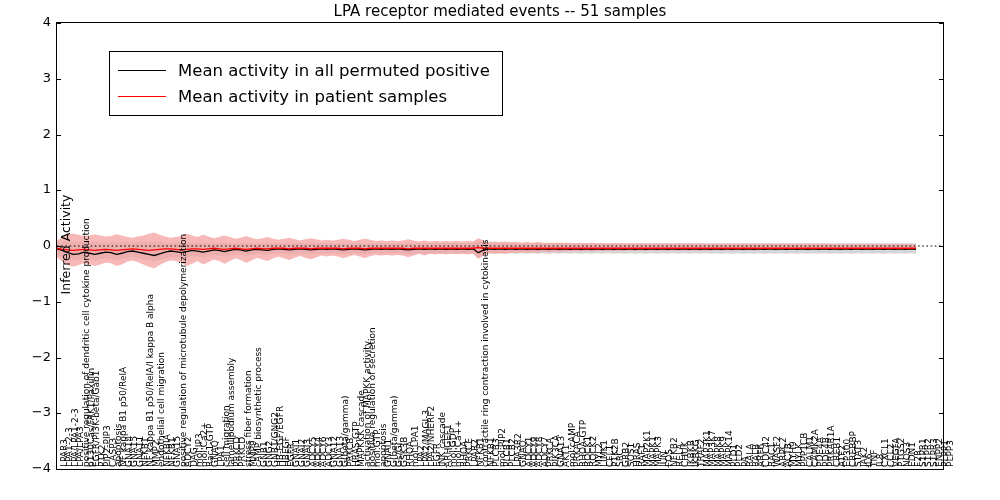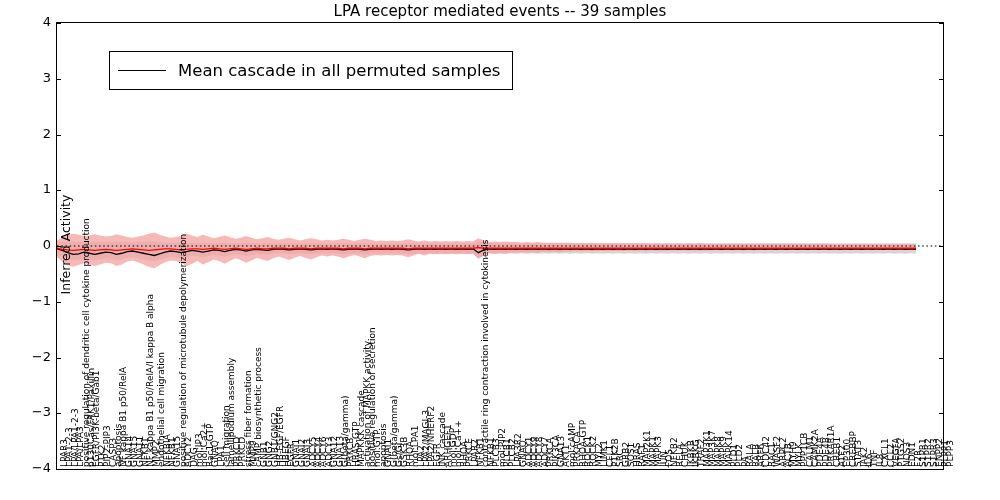--- a/index.html
+++ b/index.html
@@ -55,21 +55,21 @@
   .legend-swatch.red{border-top-color:#ff0000;}
   .legend-text{font-size:16.5px;color:#000;}
 
   svg{display:block;}
 </style>
 </head>
 <body>
 
 <div id="root">
 
-  <div id="chart-title">LPA receptor mediated events -- 39 samples</div>
+  <div id="chart-title">LPA receptor mediated events -- 51 samples</div>
 
   <div id="plot-frame">
     <div id="plot-clip">
       <svg id="plot-svg" width="886" height="446" viewBox="0 0 886 446" preserveAspectRatio="none">
         <g>
           <path id="band0" fill="#c8c8c8" fill-opacity="0.75" stroke="none" d="M0.00 219.66 L5.40 219.10 L10.80 218.54 L16.21 218.54 L21.61 219.10 L27.01 219.10 L32.41 219.10 L37.82 218.54 L43.22 219.10 L48.62 219.10 L54.02 219.10 L59.43 218.54 L64.83 219.10 L70.23 219.10 L75.63 219.66 L81.04 219.10 L86.44 219.10 L91.84 218.54 L97.24 218.54 L102.65 219.10 L108.05 219.66 L113.45 219.66 L118.85 219.66 L124.26 219.10 L129.66 219.66 L135.06 219.66 L140.46 219.66 L145.87 219.66 L151.27 219.66 L156.67 220.21 L162.07 220.21 L167.48 219.66 L172.88 220.21 L178.28 220.21 L183.68 220.21 L189.09 219.66 L194.49 220.21 L199.89 220.21 L205.29 220.21 L210.70 220.21 L216.10 220.21 L221.50 220.21 L226.90 220.21 L232.30 220.21 L237.71 220.21 L243.11 220.21 L248.51 220.21 L253.91 220.21 L259.32 220.21 L264.72 220.21 L270.12 220.21 L275.52 220.21 L280.93 220.21 L286.33 220.21 L291.73 220.21 L297.13 220.21 L302.54 220.21 L307.94 220.21 L313.34 220.21 L318.74 220.21 L324.15 220.21 L329.55 220.21 L334.95 220.21 L340.35 220.21 L345.76 220.21 L351.16 220.21 L356.56 220.21 L361.96 220.21 L367.37 220.21 L372.77 220.21 L378.17 220.21 L383.57 220.21 L388.98 220.21 L394.38 220.21 L399.78 220.21 L405.18 220.21 L410.59 220.21 L415.99 220.21 L421.39 218.54 L426.79 219.66 L432.20 220.21 L437.60 220.21 L443.00 220.21 L448.40 220.21 L453.80 220.21 L459.21 220.21 L464.61 220.21 L470.01 220.21 L475.41 220.21 L480.82 220.21 L486.22 220.21 L491.62 220.21 L497.02 220.21 L502.43 220.21 L507.83 220.21 L513.23 220.21 L518.63 220.21 L524.04 220.21 L529.44 220.21 L534.84 220.21 L540.24 220.21 L545.65 220.21 L551.05 220.21 L556.45 220.21 L561.85 220.21 L567.26 220.21 L572.66 220.21 L578.06 220.21 L583.46 220.21 L588.87 220.21 L594.27 220.21 L599.67 220.21 L605.07 220.21 L610.48 220.21 L615.88 220.21 L621.28 220.21 L626.68 220.21 L632.09 220.21 L637.49 220.21 L642.89 220.21 L648.29 220.21 L653.70 220.21 L659.10 220.21 L664.50 220.21 L669.90 220.21 L675.30 220.21 L680.71 220.21 L686.11 220.21 L691.51 220.21 L696.91 220.21 L702.32 220.21 L707.72 220.21 L713.12 220.21 L718.52 220.21 L723.93 220.21 L729.33 220.21 L734.73 220.21 L740.13 220.21 L745.54 220.21 L750.94 220.21 L756.34 220.21 L761.74 220.21 L767.15 220.21 L772.55 220.21 L777.95 220.21 L783.35 220.21 L788.76 220.21 L794.16 220.21 L799.56 220.21 L804.96 220.21 L810.37 220.21 L815.77 220.21 L821.17 220.21 L826.57 220.21 L831.98 220.21 L837.38 220.21 L842.78 220.21 L848.18 220.21 L853.59 220.21 L858.99 220.21 L858.99 230.81 L853.59 230.25 L848.18 230.81 L842.78 230.25 L837.38 230.81 L831.98 230.25 L826.57 230.81 L821.17 230.25 L815.77 230.81 L810.37 230.25 L804.96 230.81 L799.56 230.25 L794.16 230.81 L788.76 230.25 L783.35 230.81 L777.95 230.25 L772.55 230.81 L767.15 230.25 L761.74 230.81 L756.34 230.25 L750.94 230.81 L745.54 230.25 L740.13 230.81 L734.73 230.25 L729.33 230.81 L723.93 230.25 L718.52 230.81 L713.12 230.25 L707.72 230.81 L702.32 230.25 L696.91 230.81 L691.51 230.25 L686.11 230.81 L680.71 230.25 L675.30 230.81 L669.90 230.25 L664.50 230.81 L659.10 230.25 L653.70 230.81 L648.29 230.25 L642.89 230.81 L637.49 230.25 L632.09 230.81 L626.68 230.25 L621.28 230.81 L615.88 230.25 L610.48 230.81 L605.07 230.25 L599.67 230.81 L594.27 230.25 L588.87 230.81 L583.46 230.25 L578.06 230.81 L572.66 230.25 L567.26 230.81 L561.85 230.25 L556.45 230.81 L551.05 230.25 L545.65 230.81 L540.24 230.25 L534.84 230.81 L529.44 230.25 L524.04 230.81 L518.63 230.25 L513.23 230.81 L507.83 230.25 L502.43 230.81 L497.02 230.25 L491.62 230.81 L486.22 230.25 L480.82 230.81 L475.41 230.25 L470.01 230.81 L464.61 230.25 L459.21 230.81 L453.80 230.25 L448.40 230.81 L443.00 230.25 L437.60 230.81 L432.20 230.25 L426.79 231.92 L421.39 235.27 L415.99 230.25 L410.59 230.81 L405.18 230.25 L399.78 230.81 L394.38 230.25 L388.98 230.81 L383.57 230.25 L378.17 230.81 L372.77 230.25 L367.37 230.81 L361.96 230.25 L356.56 230.81 L351.16 231.36 L345.76 230.81 L340.35 230.25 L334.95 230.81 L329.55 230.25 L324.15 230.81 L318.74 230.25 L313.34 230.81 L307.94 231.36 L302.54 230.81 L297.13 230.25 L291.73 230.81 L286.33 231.36 L280.93 230.81 L275.52 230.25 L270.12 230.81 L264.72 230.25 L259.32 230.81 L253.91 231.36 L248.51 230.81 L243.11 230.25 L237.71 230.81 L232.30 231.36 L226.90 230.81 L221.50 230.25 L216.10 230.81 L210.70 231.92 L205.29 231.36 L199.89 230.81 L194.49 231.92 L189.09 233.03 L183.68 231.92 L178.28 231.36 L172.88 232.48 L167.48 233.59 L162.07 232.48 L156.67 231.92 L151.27 233.03 L145.87 234.15 L140.46 233.59 L135.06 233.03 L129.66 234.15 L124.26 235.27 L118.85 234.15 L113.45 234.15 L108.05 235.27 L102.65 236.94 L97.24 238.61 L91.84 237.49 L86.44 236.38 L81.04 235.27 L75.63 234.15 L70.23 234.71 L64.83 236.38 L59.43 237.49 L54.02 235.82 L48.62 235.27 L43.22 236.38 L37.82 237.49 L32.41 236.38 L27.01 235.82 L21.61 236.94 L16.21 237.49 L10.80 236.38 L5.40 234.15 L0.00 231.92 Z"></path>
         </g>
         <g>
           <path id="band1" fill="#f4a0a0" fill-opacity="0.75" stroke="none" d="M0.00 217.43 L5.40 214.08 L10.80 211.85 L16.21 210.74 L21.61 211.85 L27.01 212.97 L32.41 212.41 L37.82 211.29 L43.22 212.41 L48.62 213.52 L54.02 212.97 L59.43 211.29 L64.83 212.41 L70.23 214.08 L75.63 214.64 L81.04 213.52 L86.44 212.41 L91.84 210.74 L97.24 209.62 L102.65 211.85 L108.05 213.52 L113.45 214.64 L118.85 214.08 L124.26 212.97 L129.66 210.74 L135.06 212.41 L140.46 214.08 L145.87 211.85 L151.27 213.52 L156.67 215.20 L162.07 214.08 L167.48 212.41 L172.88 214.08 L178.28 215.75 L183.68 214.64 L189.09 212.97 L194.49 214.64 L199.89 216.31 L205.29 215.20 L210.70 214.08 L216.10 215.75 L221.50 216.87 L226.90 215.75 L232.30 214.64 L237.71 216.31 L243.11 217.43 L248.51 216.31 L253.91 215.20 L259.32 216.31 L264.72 217.43 L270.12 216.87 L275.52 217.43 L280.93 216.87 L286.33 215.75 L291.73 216.87 L297.13 217.98 L302.54 216.87 L307.94 215.75 L313.34 216.87 L318.74 217.98 L324.15 217.43 L329.55 217.98 L334.95 217.43 L340.35 217.98 L345.76 217.43 L351.16 216.31 L356.56 217.43 L361.96 218.54 L367.37 217.43 L372.77 218.54 L378.17 217.98 L383.57 218.54 L388.98 217.98 L394.38 218.54 L399.78 217.98 L405.18 218.54 L410.59 217.98 L415.99 218.54 L421.39 215.20 L426.79 217.43 L432.20 219.10 L437.60 218.54 L443.00 219.10 L448.40 218.54 L453.80 219.10 L459.21 219.10 L464.61 219.66 L470.01 219.10 L475.41 219.66 L480.82 219.10 L486.22 219.66 L491.62 219.66 L497.02 219.66 L502.43 219.66 L507.83 219.66 L513.23 219.66 L518.63 220.21 L524.04 219.66 L529.44 220.21 L534.84 219.66 L540.24 220.21 L545.65 220.21 L551.05 220.21 L556.45 220.21 L561.85 220.21 L567.26 220.21 L572.66 220.21 L578.06 220.21 L583.46 220.21 L588.87 220.21 L594.27 220.77 L599.67 220.21 L605.07 220.77 L610.48 220.21 L615.88 220.77 L621.28 220.21 L626.68 220.77 L632.09 220.21 L637.49 220.77 L642.89 220.21 L648.29 220.77 L653.70 220.77 L659.10 220.77 L664.50 220.77 L669.90 220.77 L675.30 220.77 L680.71 220.77 L686.11 220.77 L691.51 220.77 L696.91 220.77 L702.32 220.77 L707.72 220.77 L713.12 220.77 L718.52 220.77 L723.93 220.77 L729.33 220.77 L734.73 220.77 L740.13 220.77 L745.54 220.77 L750.94 220.77 L756.34 220.77 L761.74 220.77 L767.15 220.77 L772.55 220.77 L777.95 221.33 L783.35 221.33 L788.76 221.33 L794.16 221.33 L799.56 221.33 L804.96 221.33 L810.37 221.33 L815.77 221.33 L821.17 221.33 L826.57 221.33 L831.98 221.33 L837.38 221.33 L842.78 221.33 L848.18 221.33 L853.59 221.33 L858.99 221.33 L858.99 226.90 L853.59 226.90 L848.18 226.90 L842.78 226.90 L837.38 226.90 L831.98 226.90 L826.57 226.90 L821.17 226.90 L815.77 226.90 L810.37 226.90 L804.96 226.90 L799.56 226.90 L794.16 226.90 L788.76 226.90 L783.35 226.90 L777.95 226.90 L772.55 226.90 L767.15 226.90 L761.74 226.90 L756.34 226.90 L750.94 226.90 L745.54 226.90 L740.13 226.90 L734.73 226.90 L729.33 226.90 L723.93 226.90 L718.52 226.90 L713.12 226.90 L707.72 226.90 L702.32 226.90 L696.91 227.46 L691.51 226.90 L686.11 227.46 L680.71 226.90 L675.30 227.46 L669.90 226.90 L664.50 227.46 L659.10 226.90 L653.70 227.46 L648.29 227.46 L642.89 227.46 L637.49 227.46 L632.09 227.46 L626.68 227.46 L621.28 227.46 L615.88 227.46 L610.48 227.46 L605.07 227.46 L599.67 227.46 L594.27 227.46 L588.87 228.02 L583.46 227.46 L578.06 228.02 L572.66 227.46 L567.26 228.02 L561.85 228.02 L556.45 228.02 L551.05 228.02 L545.65 228.02 L540.24 228.02 L534.84 228.58 L529.44 228.02 L524.04 228.58 L518.63 228.02 L513.23 228.58 L507.83 228.58 L502.43 229.13 L497.02 228.58 L491.62 229.13 L486.22 228.58 L480.82 229.69 L475.41 229.13 L470.01 229.69 L464.61 229.13 L459.21 229.69 L453.80 229.69 L448.40 230.81 L443.00 230.25 L437.60 230.81 L432.20 230.25 L426.79 232.48 L421.39 235.82 L415.99 230.81 L410.59 231.36 L405.18 230.81 L399.78 231.36 L394.38 230.81 L388.98 231.36 L383.57 230.81 L378.17 231.36 L372.77 230.81 L367.37 232.48 L361.96 230.81 L356.56 232.48 L351.16 234.15 L345.76 232.48 L340.35 231.92 L334.95 232.48 L329.55 231.92 L324.15 232.48 L318.74 231.92 L313.34 233.03 L307.94 235.27 L302.54 233.59 L297.13 231.92 L291.73 233.59 L286.33 235.27 L280.93 233.59 L275.52 232.48 L270.12 233.59 L264.72 232.48 L259.32 234.15 L253.91 236.38 L248.51 234.71 L243.11 233.03 L237.71 234.71 L232.30 236.94 L226.90 235.27 L221.50 233.59 L216.10 235.27 L210.70 238.05 L205.29 236.38 L199.89 234.71 L194.49 237.49 L189.09 239.72 L183.68 236.94 L178.28 235.27 L172.88 238.05 L167.48 240.84 L162.07 238.05 L156.67 236.38 L151.27 239.17 L145.87 241.40 L140.46 238.05 L135.06 240.84 L129.66 243.07 L124.26 239.72 L118.85 238.05 L113.45 237.49 L108.05 239.17 L102.65 241.95 L97.24 245.30 L91.84 243.63 L86.44 241.40 L81.04 239.17 L75.63 237.49 L70.23 238.61 L64.83 241.40 L59.43 243.07 L54.02 240.28 L48.62 239.72 L43.22 241.40 L37.82 243.07 L32.41 241.40 L27.01 240.28 L21.61 241.95 L16.21 243.63 L10.80 241.95 L5.40 238.61 L0.00 234.15 Z"></path>
         </g>
@@ -279,18 +279,22 @@
         <div class="xlabel" style="left: 867.39px; top: 0px; height: 446px; line-height: 9px; transform-origin: 0px 0px; transform: translateY(444px) rotate(-90deg);">S1PR2</div>
         <div class="xlabel" style="left: 872.793px; top: 0px; height: 446px; line-height: 9px; transform-origin: 0px 0px; transform: translateY(444px) rotate(-90deg);">S1PR3</div>
         <div class="xlabel" style="left: 878.195px; top: 0px; height: 446px; line-height: 9px; transform-origin: 0px 0px; transform: translateY(444px) rotate(-90deg);">ENPP2</div>
         <div class="xlabel" style="left: 883.598px; top: 0px; height: 446px; line-height: 9px; transform-origin: 0px 0px; transform: translateY(444px) rotate(-90deg);">PLPP1</div>
         <div class="xlabel" style="left: 889px; top: 0px; height: 446px; line-height: 9px; transform-origin: 0px 0px; transform: translateY(444px) rotate(-90deg);">PLPP3</div>
       </div>
 
     <div id="legend">
       <div class="legend-row">
         <span class="legend-swatch"></span>
-        <span class="legend-text">Mean cascade in all permuted samples</span>
+        <span class="legend-text">Mean activity in all permuted positive</span>
+      </div>
+      <div class="legend-row">
+        <span class="legend-swatch red"></span>
+        <span class="legend-text">Mean activity in patient samples</span>
       </div>
     </div>
   </div>
 
 </div>
 
 </body></html>

